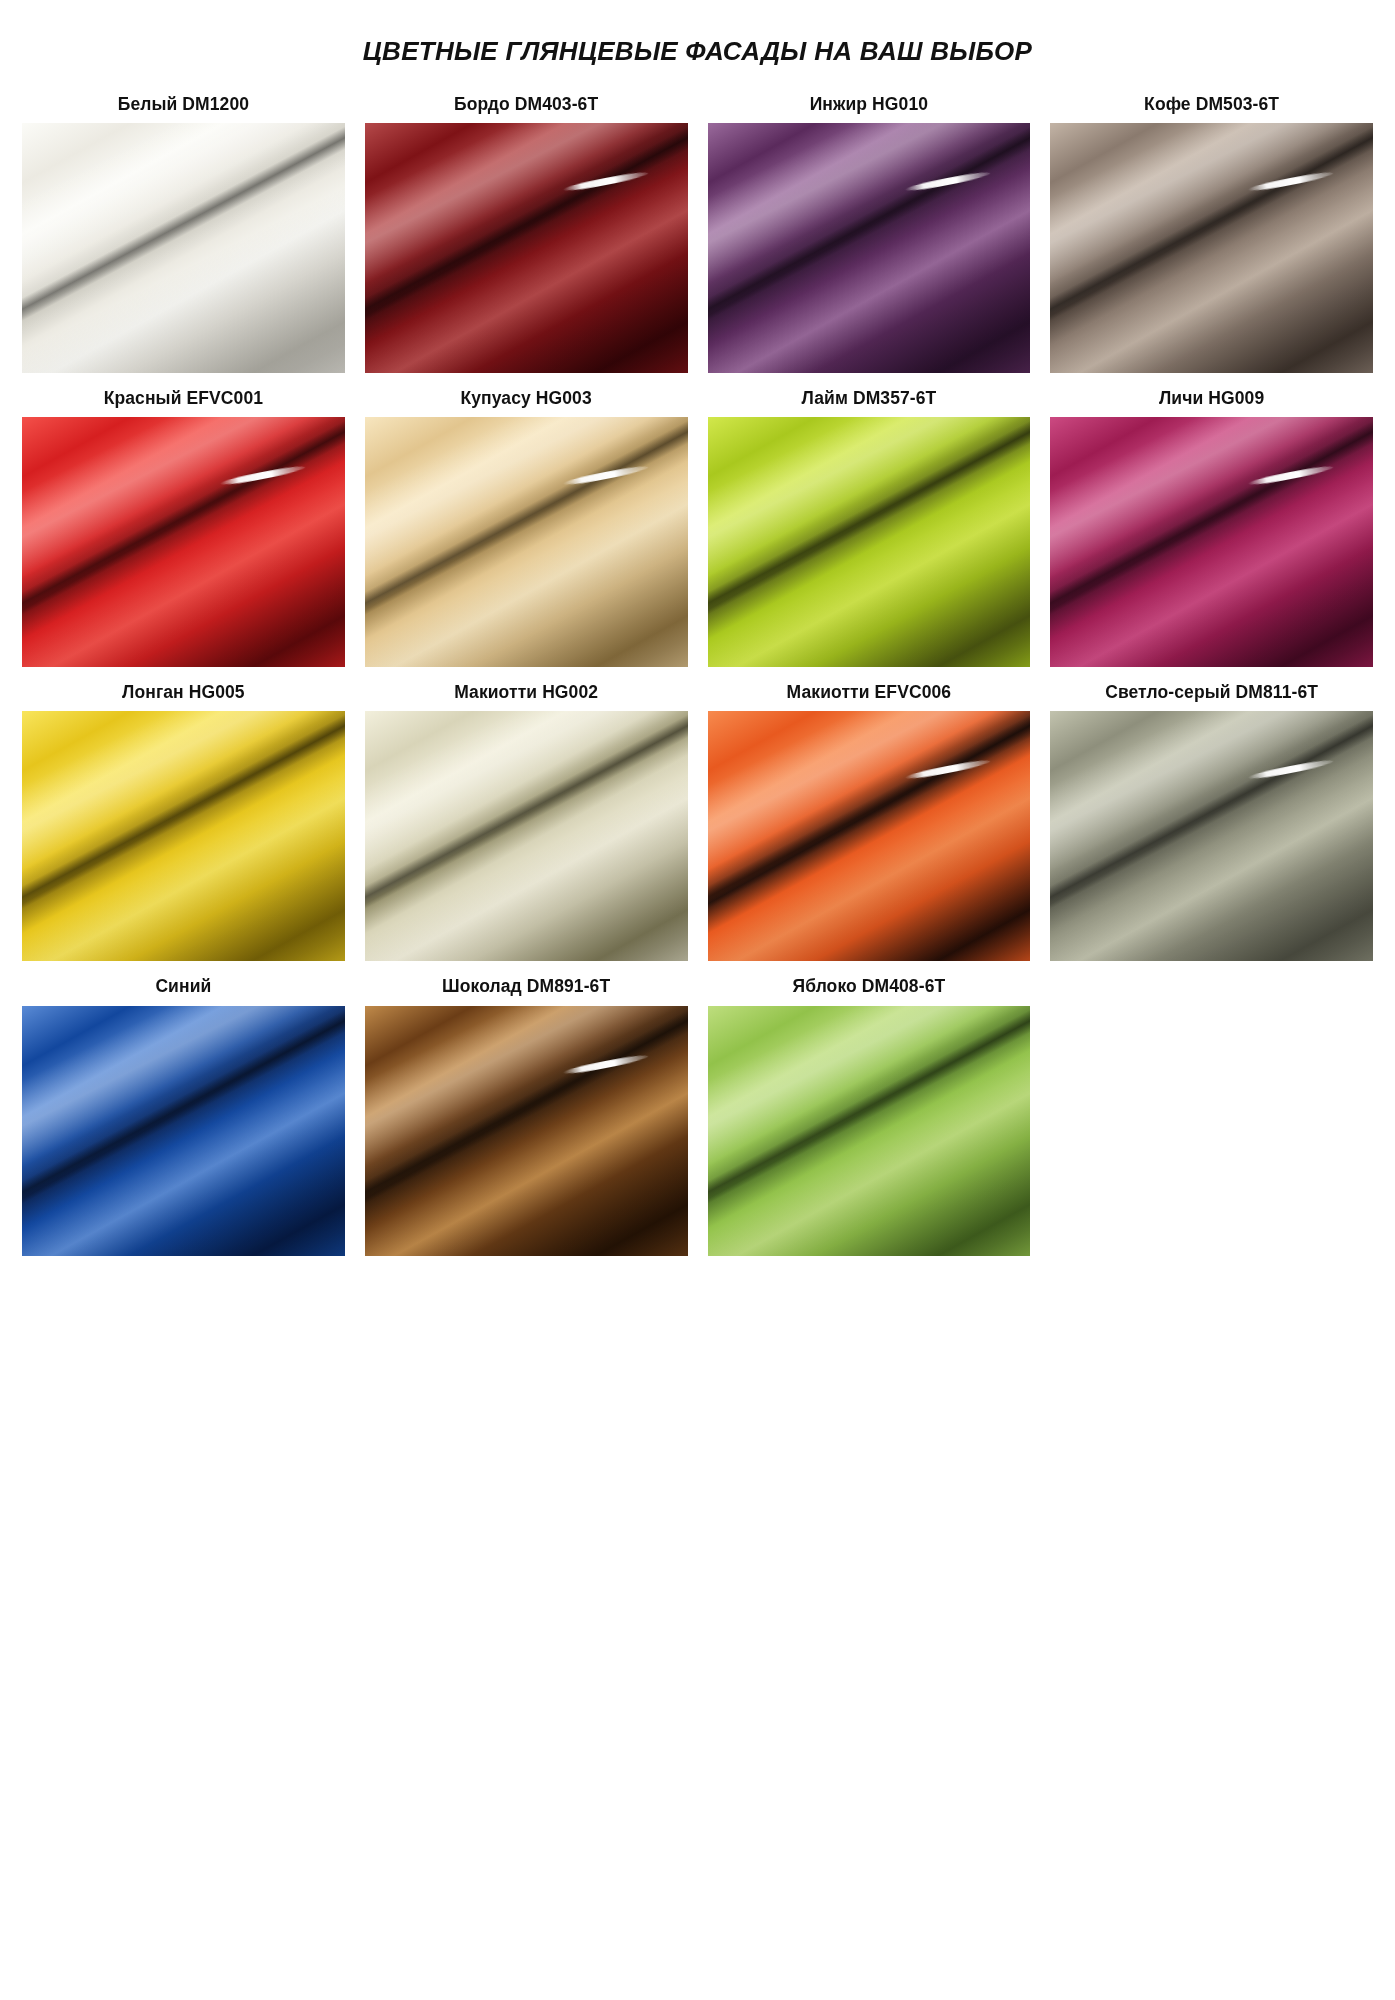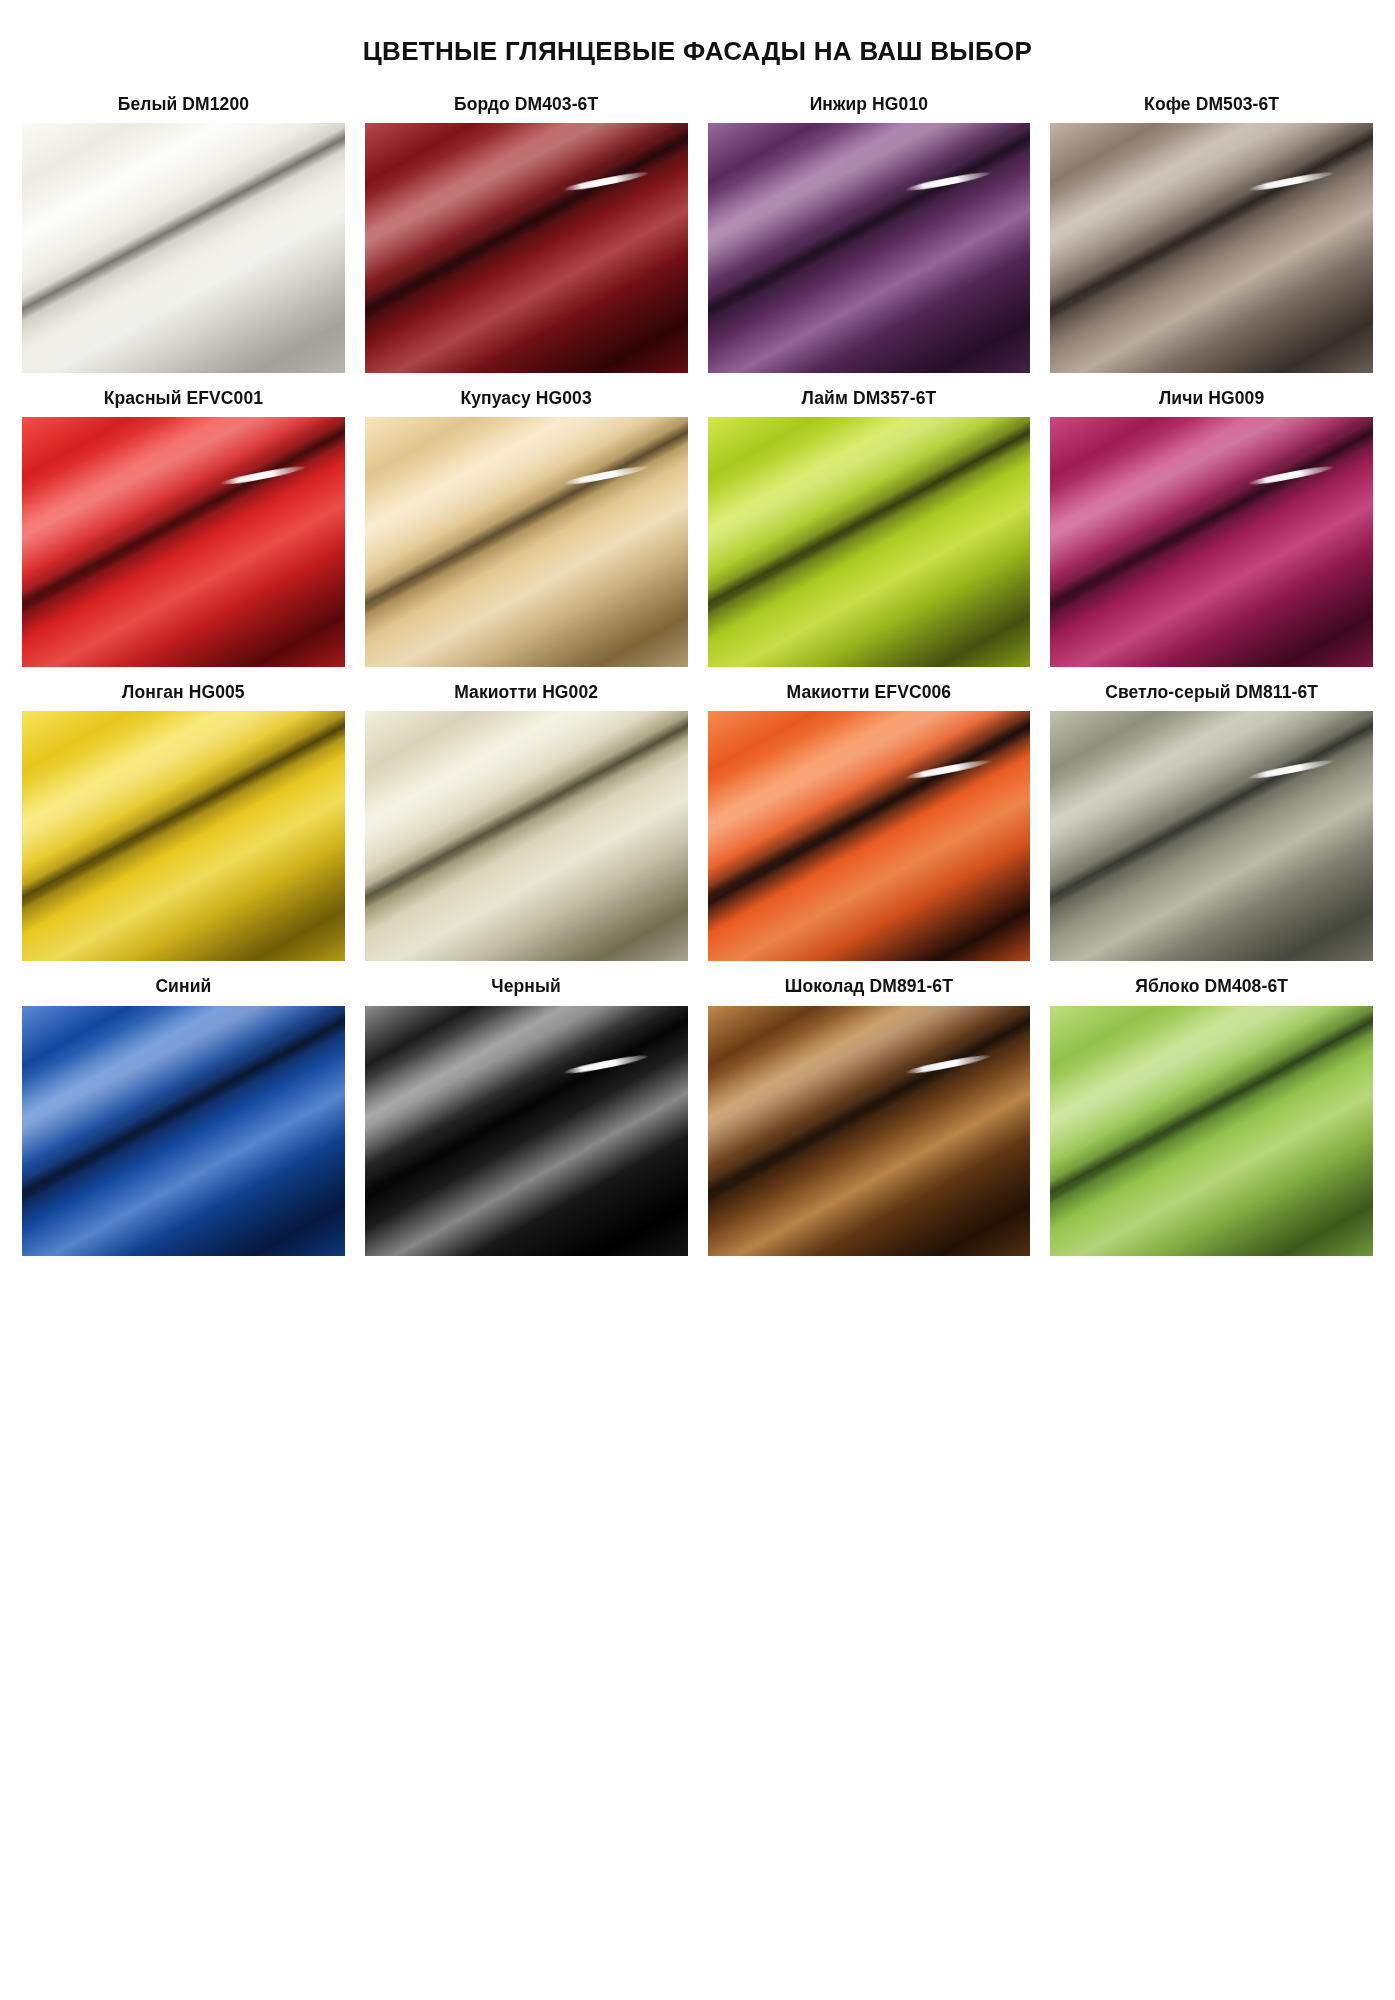--- a/index.html
+++ b/index.html
@@ -23,20 +23,21 @@
   }
   .page-title {
     text-align: center;
     font-size: 26px;
     font-weight: bold;
     letter-spacing: 0.3px;
     color: #121212;
     padding-top: 36px;
     padding-bottom: 0;
     line-height: 1.2;
+    font-style: italic;
   }
   .grid {
     margin-top: 26px;
     padding: 0 22px 0 22px;
     display: grid;
     grid-template-columns: repeat(4, 1fr);
     column-gap: 20px;
     row-gap: 0px;
   }
   .cell {
@@ -194,29 +195,20 @@
       </div>
       <div class="cell">
         <div class="swatch-label">Синий</div>
         <div class="swatch">
           <div class="base" style="background: linear-gradient(151deg, rgb(90, 139, 214) 0%, rgb(18, 71, 158) 14%, rgb(90, 139, 214) 26%, rgb(18, 71, 158) 37%, rgb(6, 30, 78) 45%, rgb(18, 71, 158) 52%, rgb(90, 139, 214) 62%, rgb(18, 71, 158) 72%, rgb(6, 30, 78) 88%, rgb(18, 71, 158) 100%);"></div>
           <div class="base" style="background: linear-gradient(153deg, rgba(255, 255, 255, 0) 18%, rgba(255, 255, 255, 0.3) 29%, rgba(255, 255, 255, 0.05) 39%, rgba(0, 0, 0, 0) 55%, rgba(0, 0, 0, 0.22) 93%);"></div>
           <div class="base" style="background: linear-gradient(152deg, rgba(0, 0, 0, 0) 41.5%, rgba(0, 0, 0, 0.42) 44.2%, rgba(0, 0, 0, 0) 47%);"></div>
         </div>
       </div>
       <div class="cell">
-        <div class="swatch-label">Черный</div>
-        <div class="swatch">
-          <div class="base" style="background: linear-gradient(151deg, rgb(142, 142, 142) 0%, rgb(27, 27, 27) 14%, rgb(142, 142, 142) 26%, rgb(27, 27, 27) 37%, rgb(0, 0, 0) 45%, rgb(27, 27, 27) 52%, rgb(142, 142, 142) 62%, rgb(27, 27, 27) 72%, rgb(0, 0, 0) 88%, rgb(27, 27, 27) 100%);"></div>
-          <div class="base" style="background: linear-gradient(153deg, rgba(255, 255, 255, 0) 18%, rgba(255, 255, 255, 0.3) 29%, rgba(255, 255, 255, 0.05) 39%, rgba(0, 0, 0, 0) 55%, rgba(0, 0, 0, 0.22) 93%);"></div>
-          <div class="base" style="background: linear-gradient(152deg, rgba(0, 0, 0, 0) 41.5%, rgba(0, 0, 0, 0.42) 44.2%, rgba(0, 0, 0, 0) 47%);"></div>
-          <div class="streak" style="right: 12%; top: 22%; width: 27%;"></div>
-        </div>
-      </div>
-      <div class="cell">
         <div class="swatch-label">Шоколад DM891-6T</div>
         <div class="swatch">
           <div class="base" style="background: linear-gradient(151deg, rgb(192, 138, 74) 0%, rgb(107, 61, 22) 14%, rgb(192, 138, 74) 26%, rgb(107, 61, 22) 37%, rgb(42, 21, 5) 45%, rgb(107, 61, 22) 52%, rgb(192, 138, 74) 62%, rgb(107, 61, 22) 72%, rgb(42, 21, 5) 88%, rgb(107, 61, 22) 100%);"></div>
           <div class="base" style="background: linear-gradient(153deg, rgba(255, 255, 255, 0) 18%, rgba(255, 255, 255, 0.3) 29%, rgba(255, 255, 255, 0.05) 39%, rgba(0, 0, 0, 0) 55%, rgba(0, 0, 0, 0.22) 93%);"></div>
           <div class="base" style="background: linear-gradient(152deg, rgba(0, 0, 0, 0) 41.5%, rgba(0, 0, 0, 0.42) 44.2%, rgba(0, 0, 0, 0) 47%);"></div>
           <div class="streak" style="right: 12%; top: 22%; width: 27%;"></div>
         </div>
       </div>
       <div class="cell">
         <div class="swatch-label">Яблоко DM408-6T</div>

